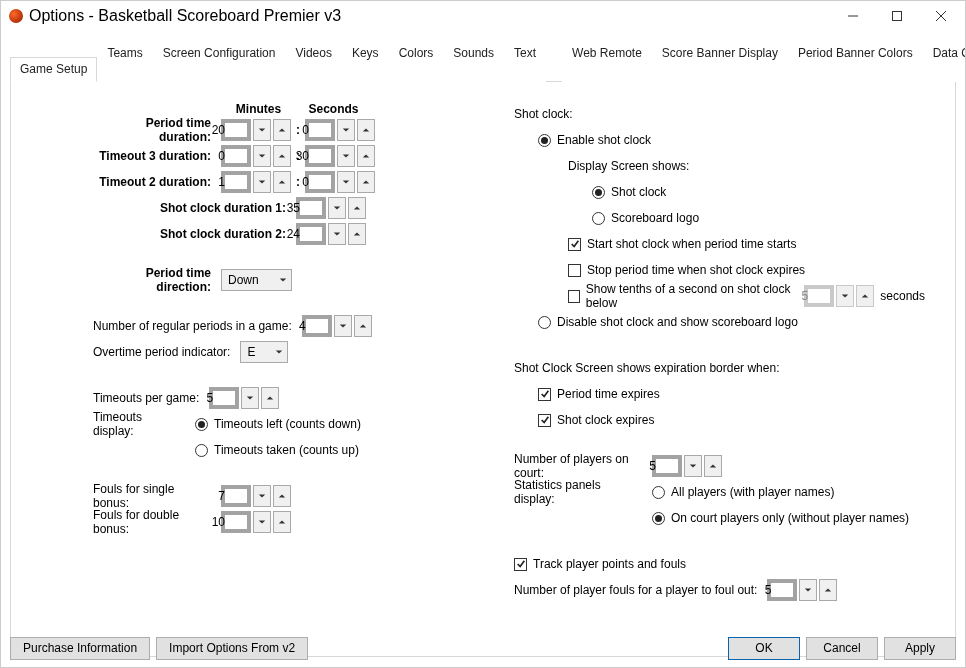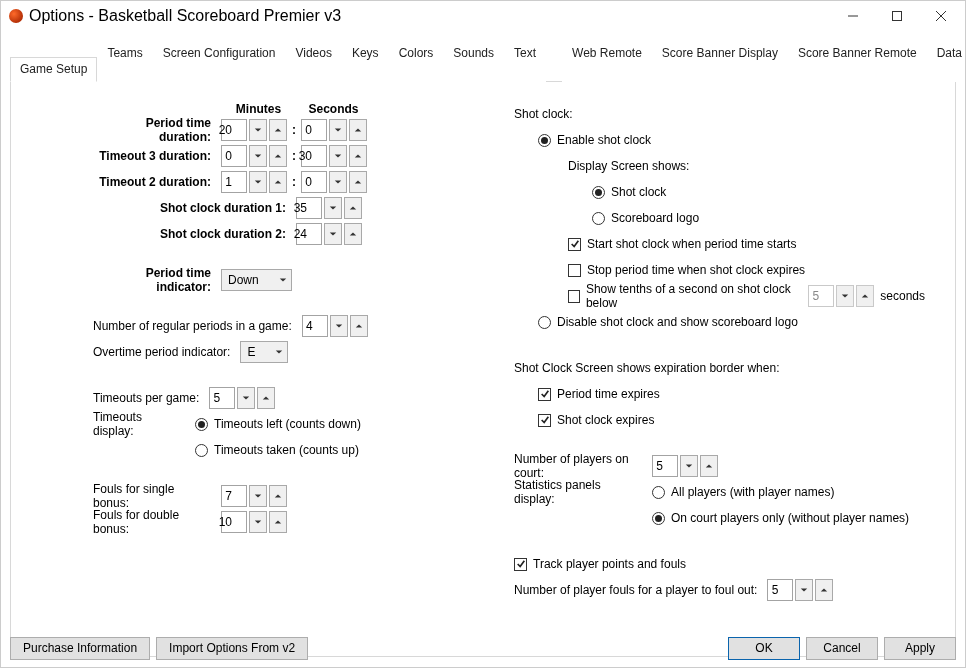--- a/index.html
+++ b/index.html
@@ -72,22 +72,22 @@
   .hdrs { display:flex; margin-left: 128px; margin-bottom: 2px; }
   .hdrs span { font-weight: 700; width: 75px; text-align: center; }
 
   .lbl-col { width: 128px; text-align: right; padding-right: 10px; }
   .lbl-col2 { width: 138px; padding-right: 10px; }
 
   .spin {
     display: inline-flex; align-items: stretch; height: 22px;
   }
   .spin .val {
-    width: 26px; border: 1px solid #a3a3a3; background: #fff;
-    display: flex; align-items: center; padding: 0 14px 0 0; justify-content:flex-end;
+    width: 26px; border: 4px solid #a3a3a3; background: #fff;
+    display: flex; align-items: center; padding: 0 22px 0 0; justify-content:flex-end;
   }
   .spin .btn {
     width: 18px; border: 1px solid #a9a9a9; background: #f0f0f0;
     display:flex; align-items:center; justify-content:center;
     margin-left: 2px;
   }
   .spin .btn svg { width: 8px; height: 8px; fill: #333; }
 
   .colon { padding: 0 5px; font-weight:700; }
 
@@ -167,21 +167,21 @@
     <div class="tab active">Game Setup</div>
     <div class="tab">Teams</div>
     <div class="tab">Screen Configuration</div>
     <div class="tab">Videos</div>
     <div class="tab">Keys</div>
     <div class="tab">Colors</div>
     <div class="tab">Sounds</div>
     <div class="tab">Text</div>
     <div class="tab" style="margin-left:16px">Web Remote</div>
     <div class="tab">Score Banner Display</div>
-    <div class="tab">Score Banner Remote</div>
+    <div class="tab">Period Banner Colors</div>
     <div class="tab">Data Output</div>
 
   </div>
 
   <div class="tabpanel">
 
     <div class="col col-left">
       <div class="hdrs">
         <span>Minutes</span>
         <span>Seconds</span>
@@ -310,21 +310,21 @@
               <svg viewBox="0 0 10 10">
                 <path d="M1 7l4-4 4 4z"></path>
               </svg>
             </div>
         </div>
       </div>
 
       <div class="gap2"></div>
 
       <div class="row">
-        <div class="lbl-col lbl-bold">Period time indicator:</div>
+        <div class="lbl-col lbl-bold">Period time direction:</div>
         <div class="combo">
           <span>Down</span>
           <svg viewBox="0 0 10 10">
               <path d="M1 3l4 4 4-4z"></path>
             </svg>
         </div>
       </div>
 
       <div class="gap2"></div>
 

